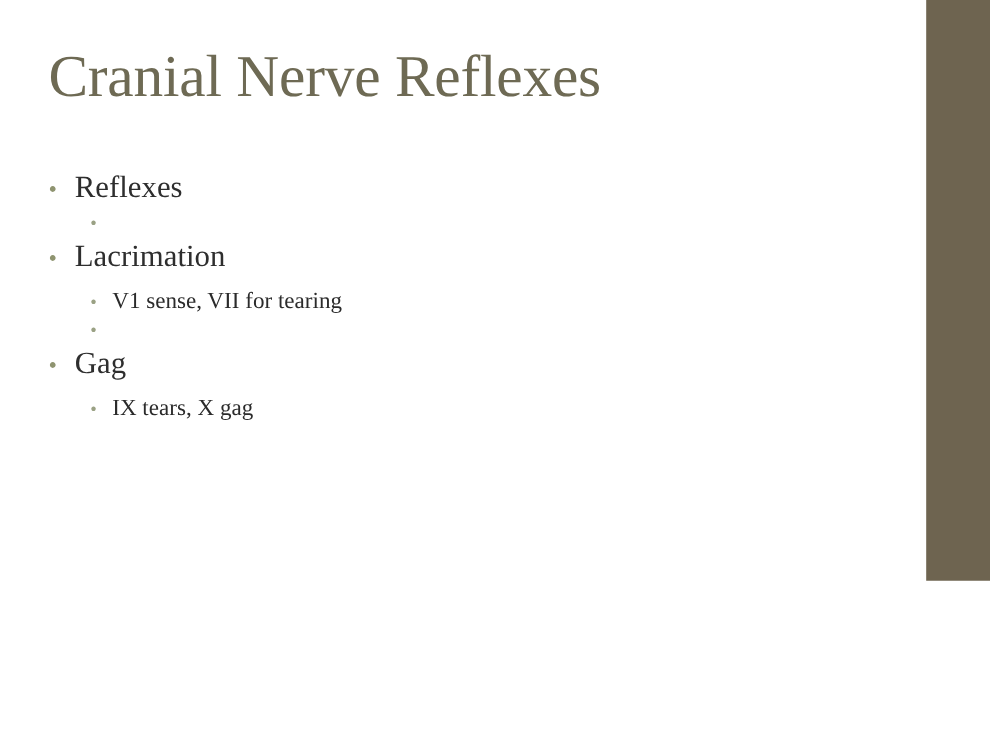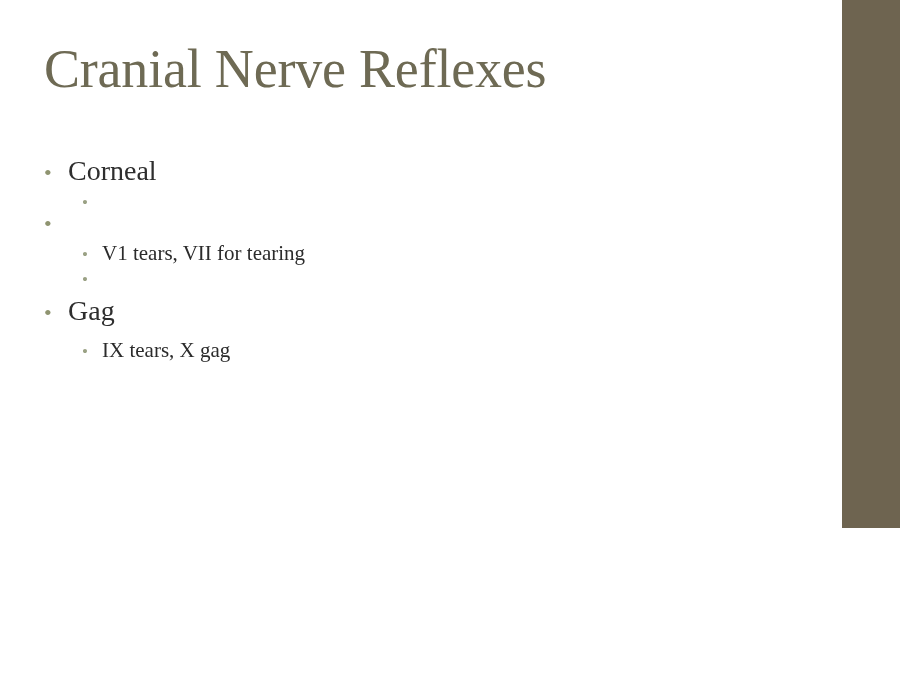--- a/index.html
+++ b/index.html
@@ -137,34 +137,35 @@
     <div class="band band-dark-bottom"></div>
   </div>
 
   <div class="title">Cranial Nerve Reflexes</div>
 
   <div class="body-list">
 
     <div class="group">
       <div class="lvl1">
         <span class="bullet">•</span>
-        <span class="text">Corneal</span>
+        <span class="text">Reflexes</span>
       </div>
       <div class="lvl2">
         <span class="bullet">•</span>
       </div>
     </div>
 
     <div class="group">
       <div class="lvl1">
         <span class="bullet">•</span>
+        <span class="text">Lacrimation</span>
       </div>
       <div class="lvl2">
         <span class="bullet">•</span>
-        <span class="text">V1 tears, VII for tearing</span>
+        <span class="text">V1 sense, VII for tearing</span>
       </div>
       <div class="lvl2">
         <span class="bullet">•</span>
       </div>
     </div>
 
     <div class="group">
       <div class="lvl1">
         <span class="bullet">•</span>
         <span class="text">Gag</span>

